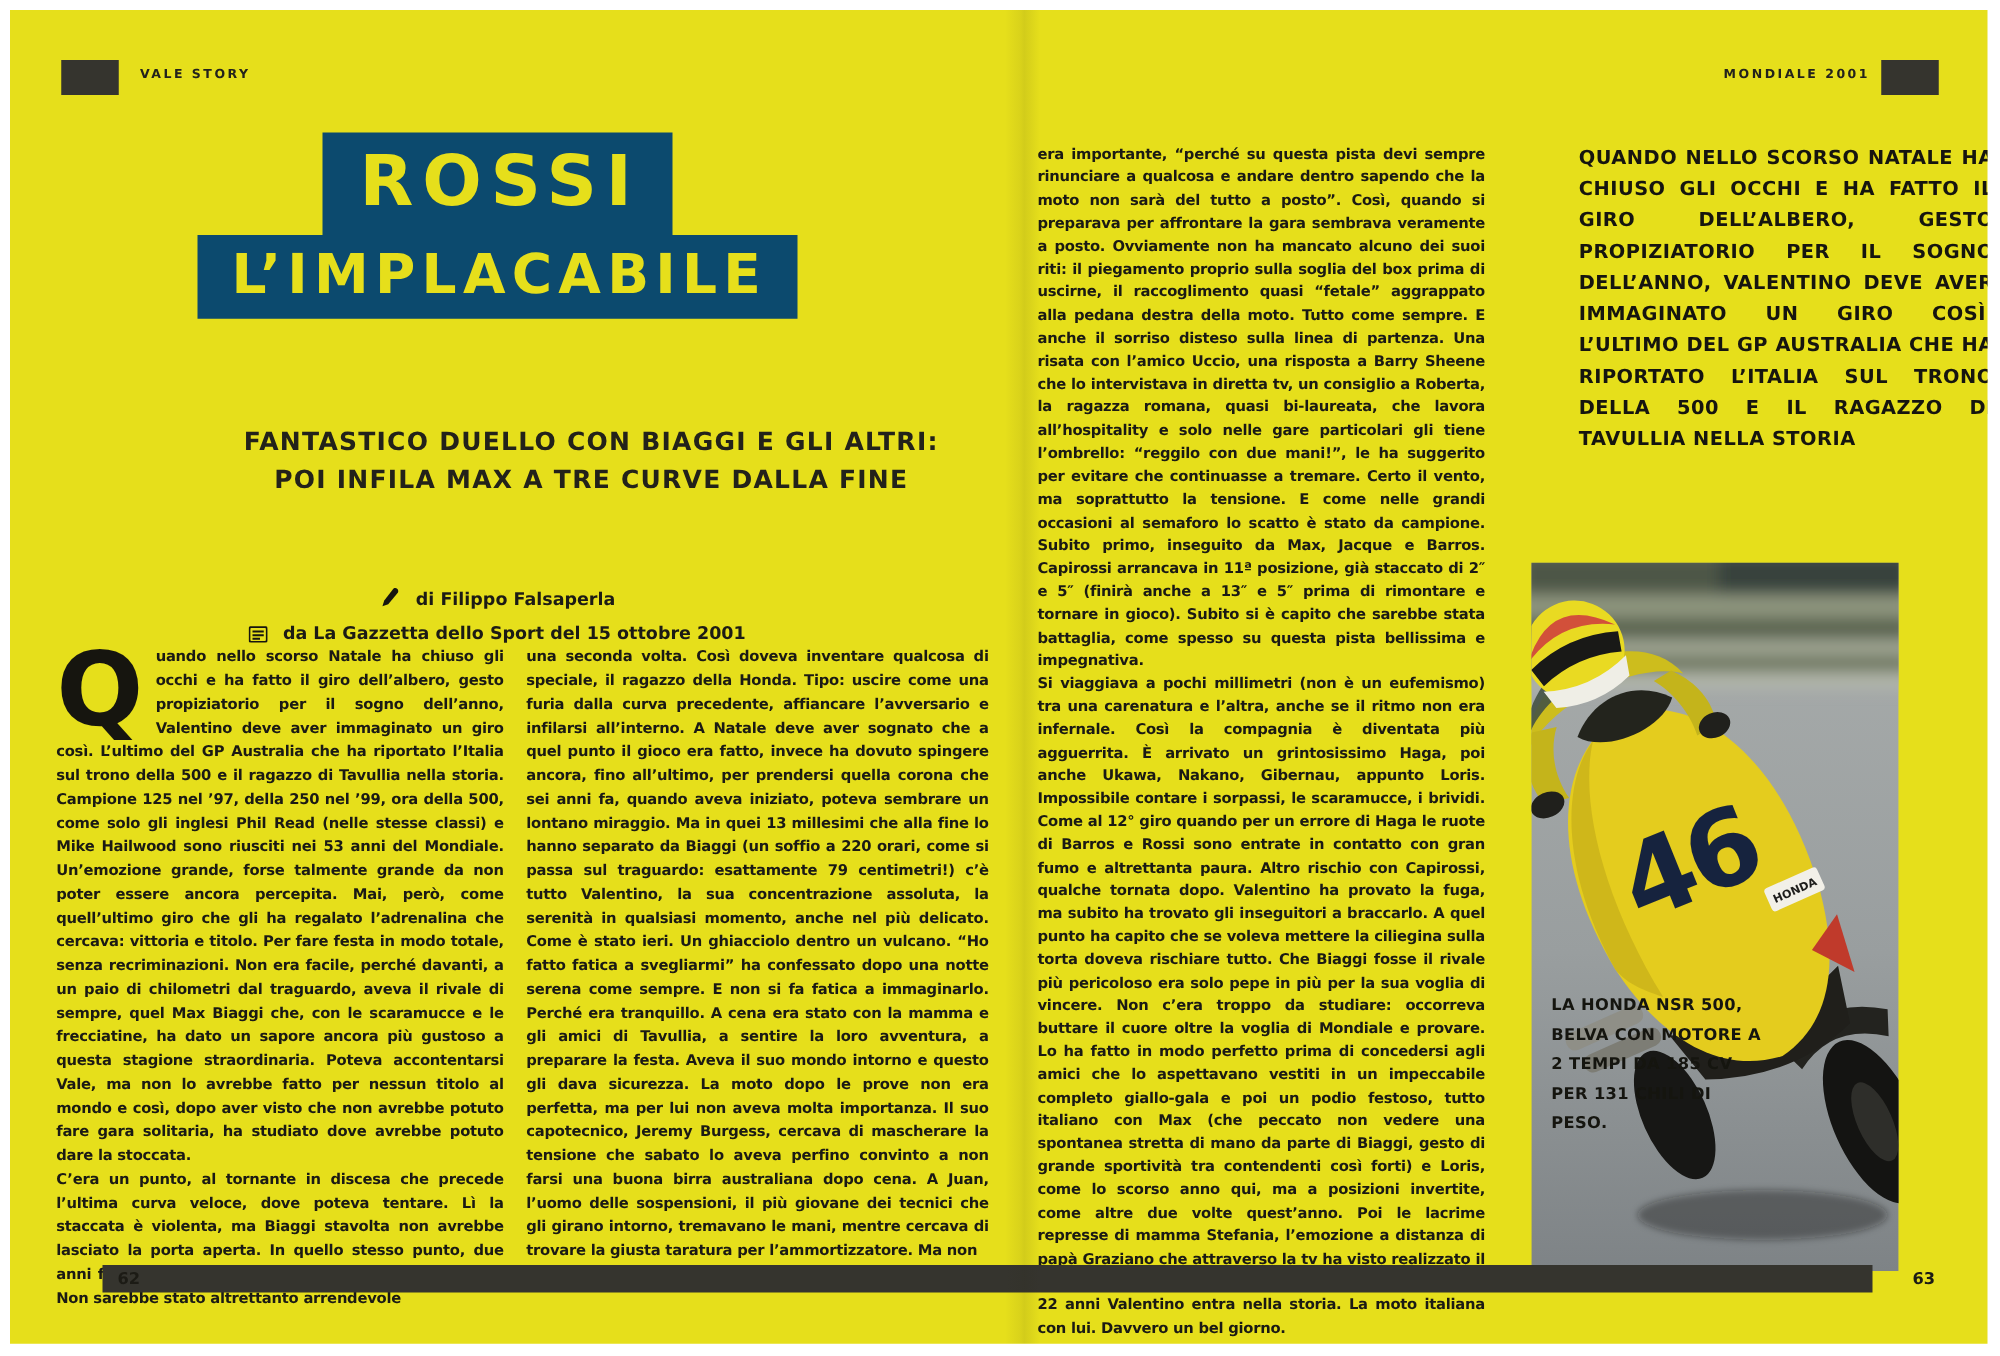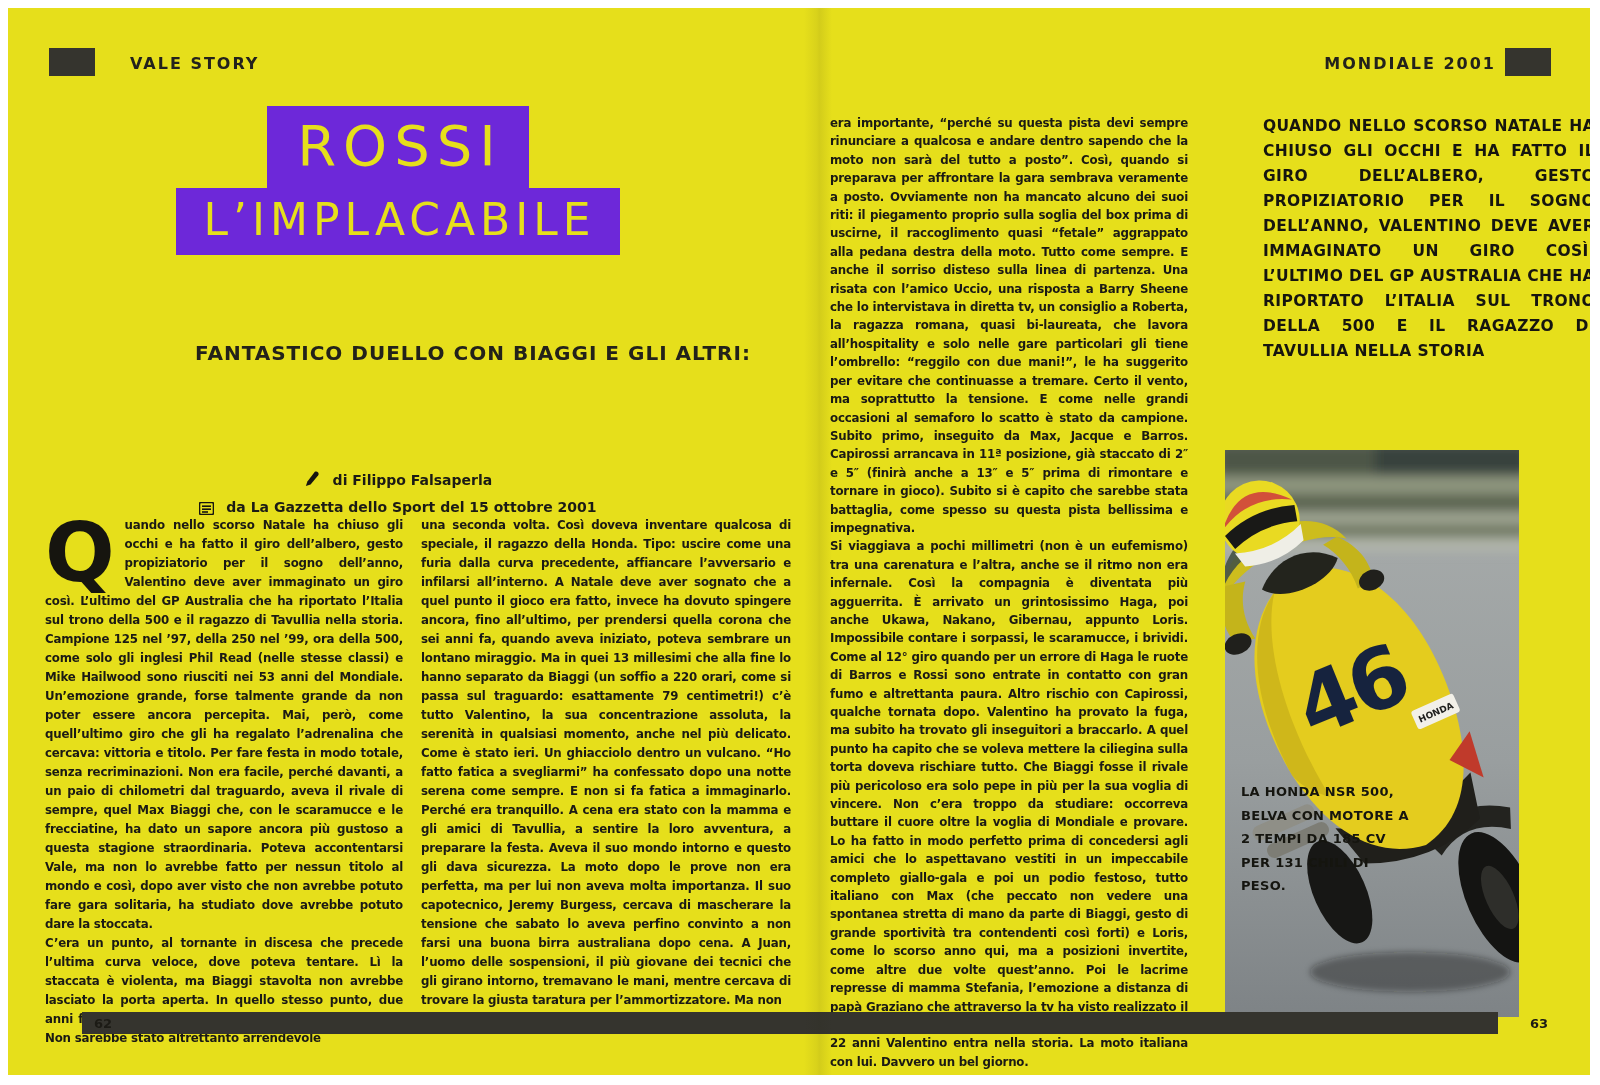--- a/index.html
+++ b/index.html
@@ -14,29 +14,29 @@
   .gutter{
     position:absolute;left:796px;top:0;width:28px;height:100%;
     background:linear-gradient(90deg, rgba(0,0,0,0) 0%, rgba(40,40,20,0.07) 45%, rgba(40,40,20,0.10) 55%, rgba(0,0,0,0) 100%);
     pointer-events:none;
   }
   
   .hdr-box{position:absolute;width:46px;height:28px;background:#35342e;}
   .hdr-box.left{left:41px;top:40px;}
   .hdr-box.right{left:1497px;top:40px;}
   .hdr-label{
-    position:absolute;top:46px;font-size:16px;font-weight:bold;
-    letter-spacing:2px;color:#23221c;white-space:nowrap;margin-left:18px;
+    position:absolute;top:46px;font-size:10px;font-weight:bold;
+    letter-spacing:2px;color:#23221c;white-space:nowrap;
   }
   .hdr-label.left{left:104px;}
   .hdr-label.right{right:94px;}
   
   .title-wrap{position:absolute;left:0;top:98px;width:780px;text-align:center;line-height:0;}
   .title-block{
-    display:inline-block;background:#6d28d9;color:#e6df1b;font-weight:normal;
+    display:inline-block;background:#0c4a6e;color:#e6df1b;font-weight:bold;
     line-height:1;white-space:nowrap;
   }
   .title-block.l1{font-size:56px;letter-spacing:7px;padding:12px 26px 14px 30px;}
   .title-block.l2{font-size:44px;letter-spacing:5px;padding:10px 24px 13px 27px;margin-top:0;}
   
   .standfirst{
     position:absolute;left:60px;top:330px;width:810px;text-align:center;
     font-size:20px;line-height:30px;font-weight:bold;color:#23221a;letter-spacing:1px;
   }
   
@@ -61,21 +61,21 @@
     position:absolute;left:1219px;top:106px;width:332px;
     font-size:15.5px;line-height:25px;font-weight:bold;color:#16150f;
     text-align:justify;letter-spacing:0.4px;margin-left:36px;
   }
   
   .photo{
     position:absolute;left:1217px;top:442px;width:294px;height:567px;overflow:hidden;
   }
   .photo svg{display:block;}
   .photo-caption{
-    position:absolute;left:16px;top:330px;width:176px;
+    position:absolute;left:16px;top:343px;width:176px;
     font-size:13px;line-height:23.5px;font-weight:bold;color:#15150f;
     letter-spacing:0.3px;
   }
   svg text{font-family:"DejaVu Sans", sans-serif;font-weight:bold;}
   
   .footer-bar{position:absolute;left:74px;top:1004px;width:1416px;height:22px;background:#35342e;}
   .pgnum{position:absolute;top:1008px;font-size:13px;font-weight:bold;color:#1c1b15;}
   .pgnum.left{left:38px;margin-left:48px;}
   .pgnum.right{left:1522px;}
 </style>
@@ -89,20 +89,21 @@
   <div class="hdr-label right">MONDIALE 2001</div>
   <div class="hdr-box right"></div>
 
   <div class="title-wrap">
     <div><span class="title-block l1">ROSSI</span></div>
     <div><span class="title-block l2">L’IMPLACABILE</span></div>
   </div>
 
   <div class="standfirst">
     <div>FANTASTICO DUELLO CON BIAGGI E GLI ALTRI:</div>
+    <div>POI INFILA MAX A TRE CURVE DALLA FINE</div>
   </div>
 
   <div class="byline">
     <div class="byline-row">
       <span class="ic">
         <svg width="17" height="17" viewBox="0 0 16 16">
             <path d="M10.2 0.8 C12.4 -0.4 14.6 1.8 13.4 4 L6.2 12.6 L1.8 14.2 L3.2 9.8 Z" fill="#16150f"></path>
           </svg>
       </span><span>di Filippo Falsaperla</span>
     </div>

